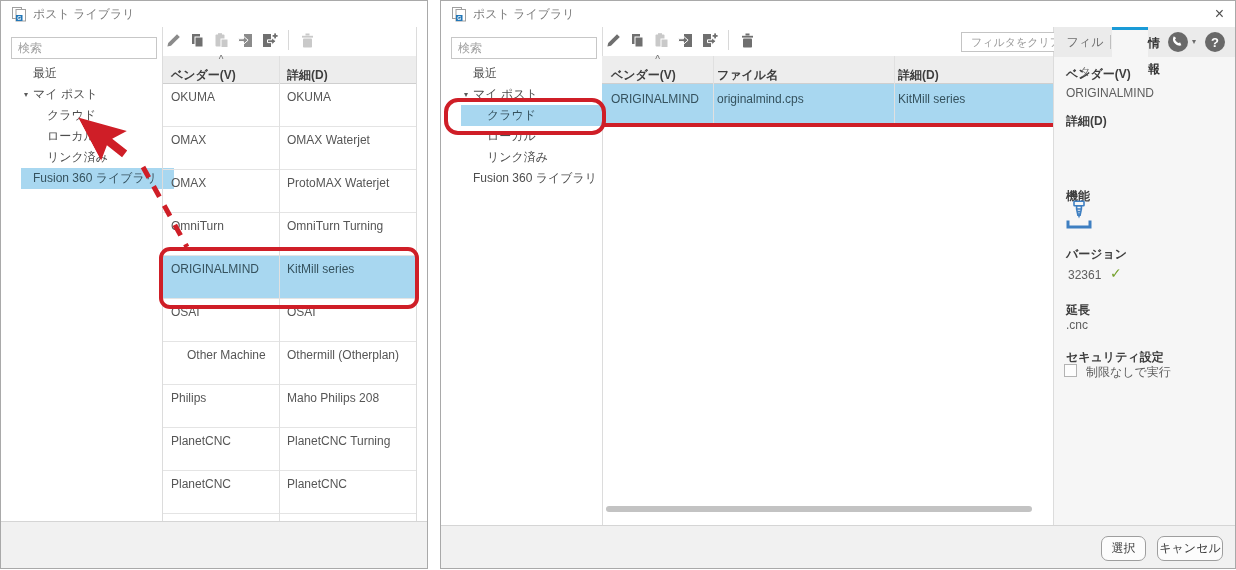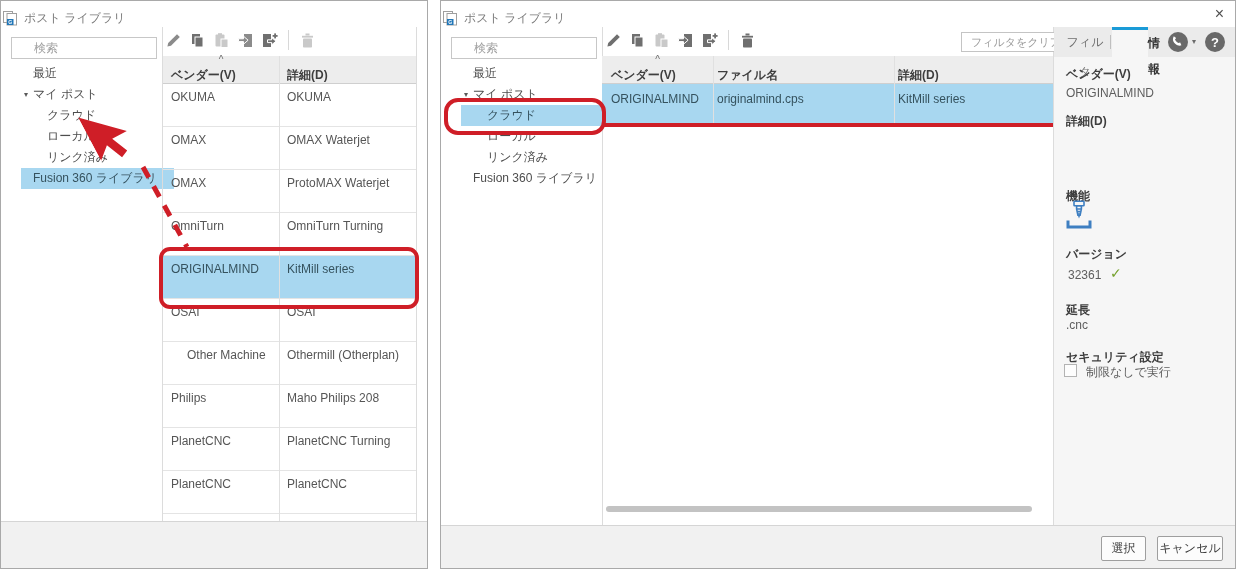--- a/index.html
+++ b/index.html
@@ -4,24 +4,24 @@
 <style>
   * { margin:0; padding:0; box-sizing:border-box; }
   html,body { width:1236px; height:570px; }
   body { position:relative; background:#fff; overflow:hidden;
          font-family:"Liberation Sans","DejaVu Sans",sans-serif; font-size:12px; color:#565656; }
 
   .window { position:absolute; top:0; height:569px; background:#fff; border:1px solid #a9a9a9; }
   #win-left  { left:0;    width:428px; }
   #win-right { left:440px; width:796px; }
 
-  .titlebar { position:absolute; top:0; left:0; right:0; height:26px; display:flex; align-items:flex-end; gap:6px; padding:0 1px; color:#7a7a7a; }
+  .titlebar { position:absolute; top:0; left:0; right:0; height:26px; display:flex; align-items:center; gap:6px; padding:0 10px; color:#7a7a7a; }
   .close-x { position:absolute; top:3px; right:11px; font-size:16px; color:#4f4f4f; line-height:20px; cursor:default; }
 
-  .search { position:absolute; left:10px; top:36px; width:146px; height:22px; border:1px solid #c7c7c7; padding:0 22px; font:inherit; color:#444; background:#fff; }
+  .search { position:absolute; left:10px; top:36px; width:146px; height:22px; border:1px solid #c7c7c7; padding:0 6px; font:inherit; color:#444; background:#fff; }
   .search::placeholder { color:#9f9f9f; }
 
   .side-item { position:absolute; left:20px; width:153px; height:21px; line-height:21px; color:#4d4d4d; cursor:default; white-space:nowrap; }
   .lvl1 { padding-left:12px; }
   .lvl2 { padding-left:26px; }
   .side-item.sel { background:#a8d7f0; color:#35525e; }
   .expander { position:absolute; left:3px; top:0; font-size:8px; color:#5a5a5a; }
 
   .vsep { position:absolute; width:1px; background:#dcdcdc; }
 
@@ -36,21 +36,21 @@
 
   .rows { position:absolute; overflow:hidden; }
   .trow { position:relative; height:43px; border-bottom:1px solid #e4e4e4; cursor:default; }
   .trow.sel { background:#a8d7f0; color:#35525e; }
   .cell { position:absolute; top:6px; white-space:nowrap; }
 
   .selrow { position:absolute; background:#a8d7f0; color:#35525e; }
   .colline { position:absolute; width:1px; background:#e0e0e0; z-index:2; }
 
   .footer { position:absolute; left:0; right:0; bottom:0; background:#f1f1f1; border-top:1px solid #d5d5d5; }
-  .btn { position:absolute; height:25px; background:#fcfcfc; border:1px solid #9e9e9e; border-radius:2px; font:inherit; color:#3d3d3d; cursor:default; }
+  .btn { position:absolute; height:25px; background:#fcfcfc; border:1px solid #9e9e9e; border-radius:7px; font:inherit; color:#3d3d3d; cursor:default; }
   .clear-filter { position:absolute; height:20px; padding:0 9px; font-size:11px; color:#9b9b9b; background:#fff; border:1px solid #c4c4c4; cursor:default; }
 
   .panel { position:absolute; background:#f6f6f6; }
   .tabbar { position:absolute; top:0; left:0; right:0; height:30px; background:#ebebeb; }
   .tab { position:absolute; top:0; height:30px; text-align:center; cursor:default; }
   .tab-inactive { line-height:30px; color:#6f6f6f; }
   .tab-active { line-height:26px; font-weight:bold; color:#333; border-top:3px solid #1a9bd7; background:#f6f6f6;padding-left:36px; }
   .tabsep { position:absolute; width:1px; height:14px; top:8px; background:#bfbfbf; }
   .circle-icon { position:absolute; cursor:default; }
   .caret-down { position:absolute; font-size:8px; color:#6b6b6b; cursor:default; }

